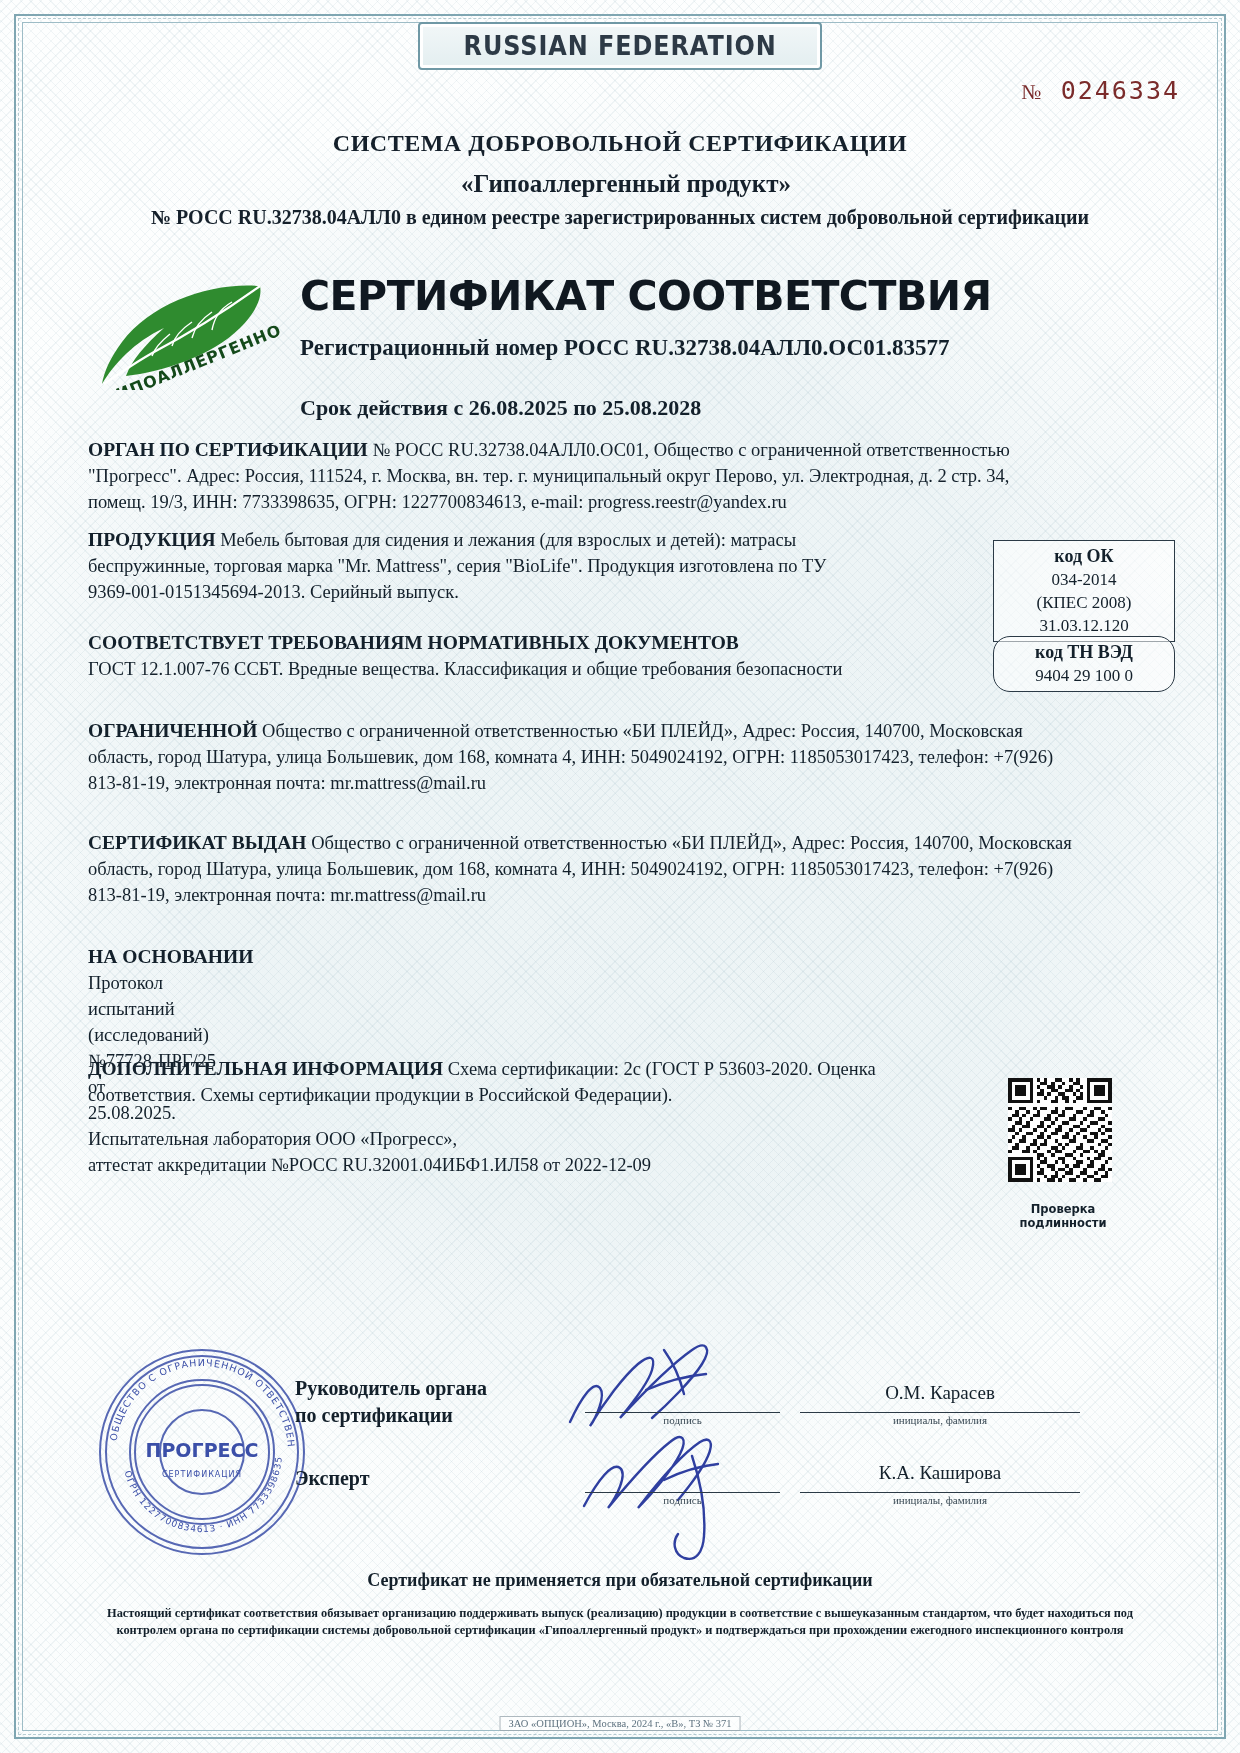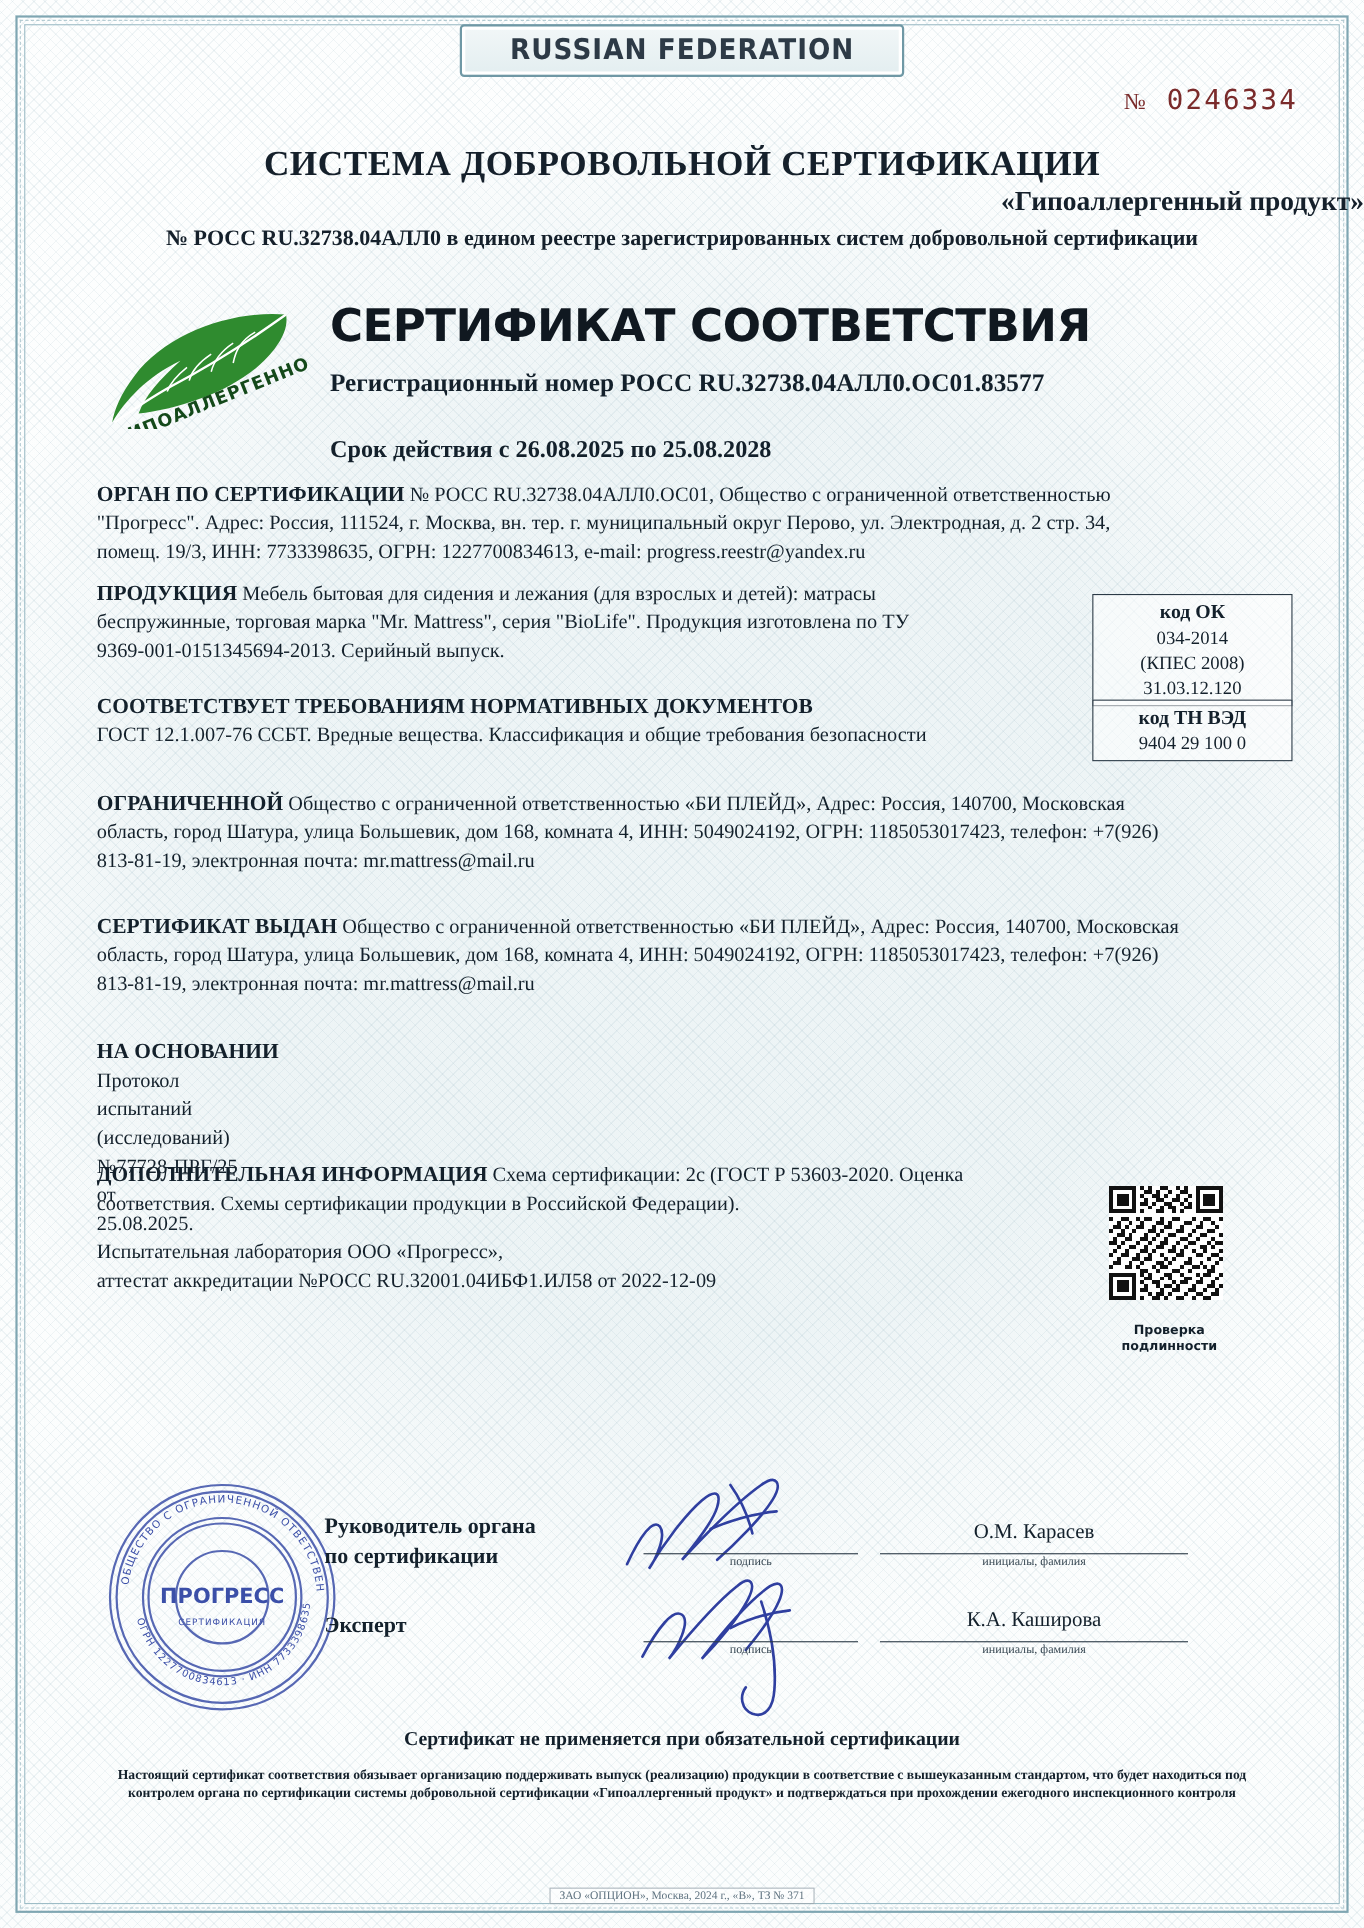--- a/index.html
+++ b/index.html
@@ -56,24 +56,24 @@
   .serial{
     position:absolute;right:60px;top:76px;
     font-family:"DejaVu Sans Mono", monospace;
     font-size:25px;color:#7a2b2b;letter-spacing:2px;
   }
   .serial .no{font-family:"Liberation Serif",serif;font-size:21px;}
 
   
   .sys-title{
     position:absolute;left:0;right:0;top:130px;text-align:center;
-    font-size:32px;font-weight:700;letter-spacing:.5px;color:#15202b;
+    font-size:24px;font-weight:700;letter-spacing:.5px;color:#15202b;
   }
   .sys-sub{
-    position:absolute;left:12px;right:0;top:170px;text-align:right;
+    position:absolute;left:12px;right:0;top:170px;text-align:center;
     font-size:25px;font-weight:700;color:#15202b;
   }
   .sys-reg{
     position:absolute;left:0;right:0;top:206px;text-align:center;
     font-size:20px;font-weight:700;color:#15202b;
   }
 
   .main-title{
     position:absolute;left:300px;top:272px;width:880px;
     font-family:"DejaVu Sans", sans-serif;
@@ -106,21 +106,21 @@
 
   .basis-line{display:flex;justify-content:space-between;width:100%;flex-direction:column;}
 
   
   .codebox{
     position:absolute;border:1.5px solid #2b3a46;text-align:center;
     font-size:17px;line-height:23px;padding:4px 10px;color:#13202b;
     background:rgba(255,255,255,.55);
   }
   #code-ok{left:993px;top:540px;width:160px;}
-  #code-tn{left:993px;top:636px;width:160px;}
+  #code-tn{left:993px;top:636px;width:160px;border-radius:17px;}
   .codebox .lbl{font-weight:700;font-size:18px;}
 
   
   .qr-wrap{position:absolute;left:1008px;top:1078px;width:110px;text-align:center;}
   .qr{width:104px;height:104px;display:block;}
   .qr-cap{font-family:"DejaVu Sans",sans-serif;font-size:11.5px;font-weight:700;line-height:14px;margin-top:20px;color:#13202b;}
 
   
   .sig-role{position:absolute;font-size:20px;font-weight:700;color:#13202b;line-height:27px;}
   #role1{left:295px;top:1375px;width:260px;}

